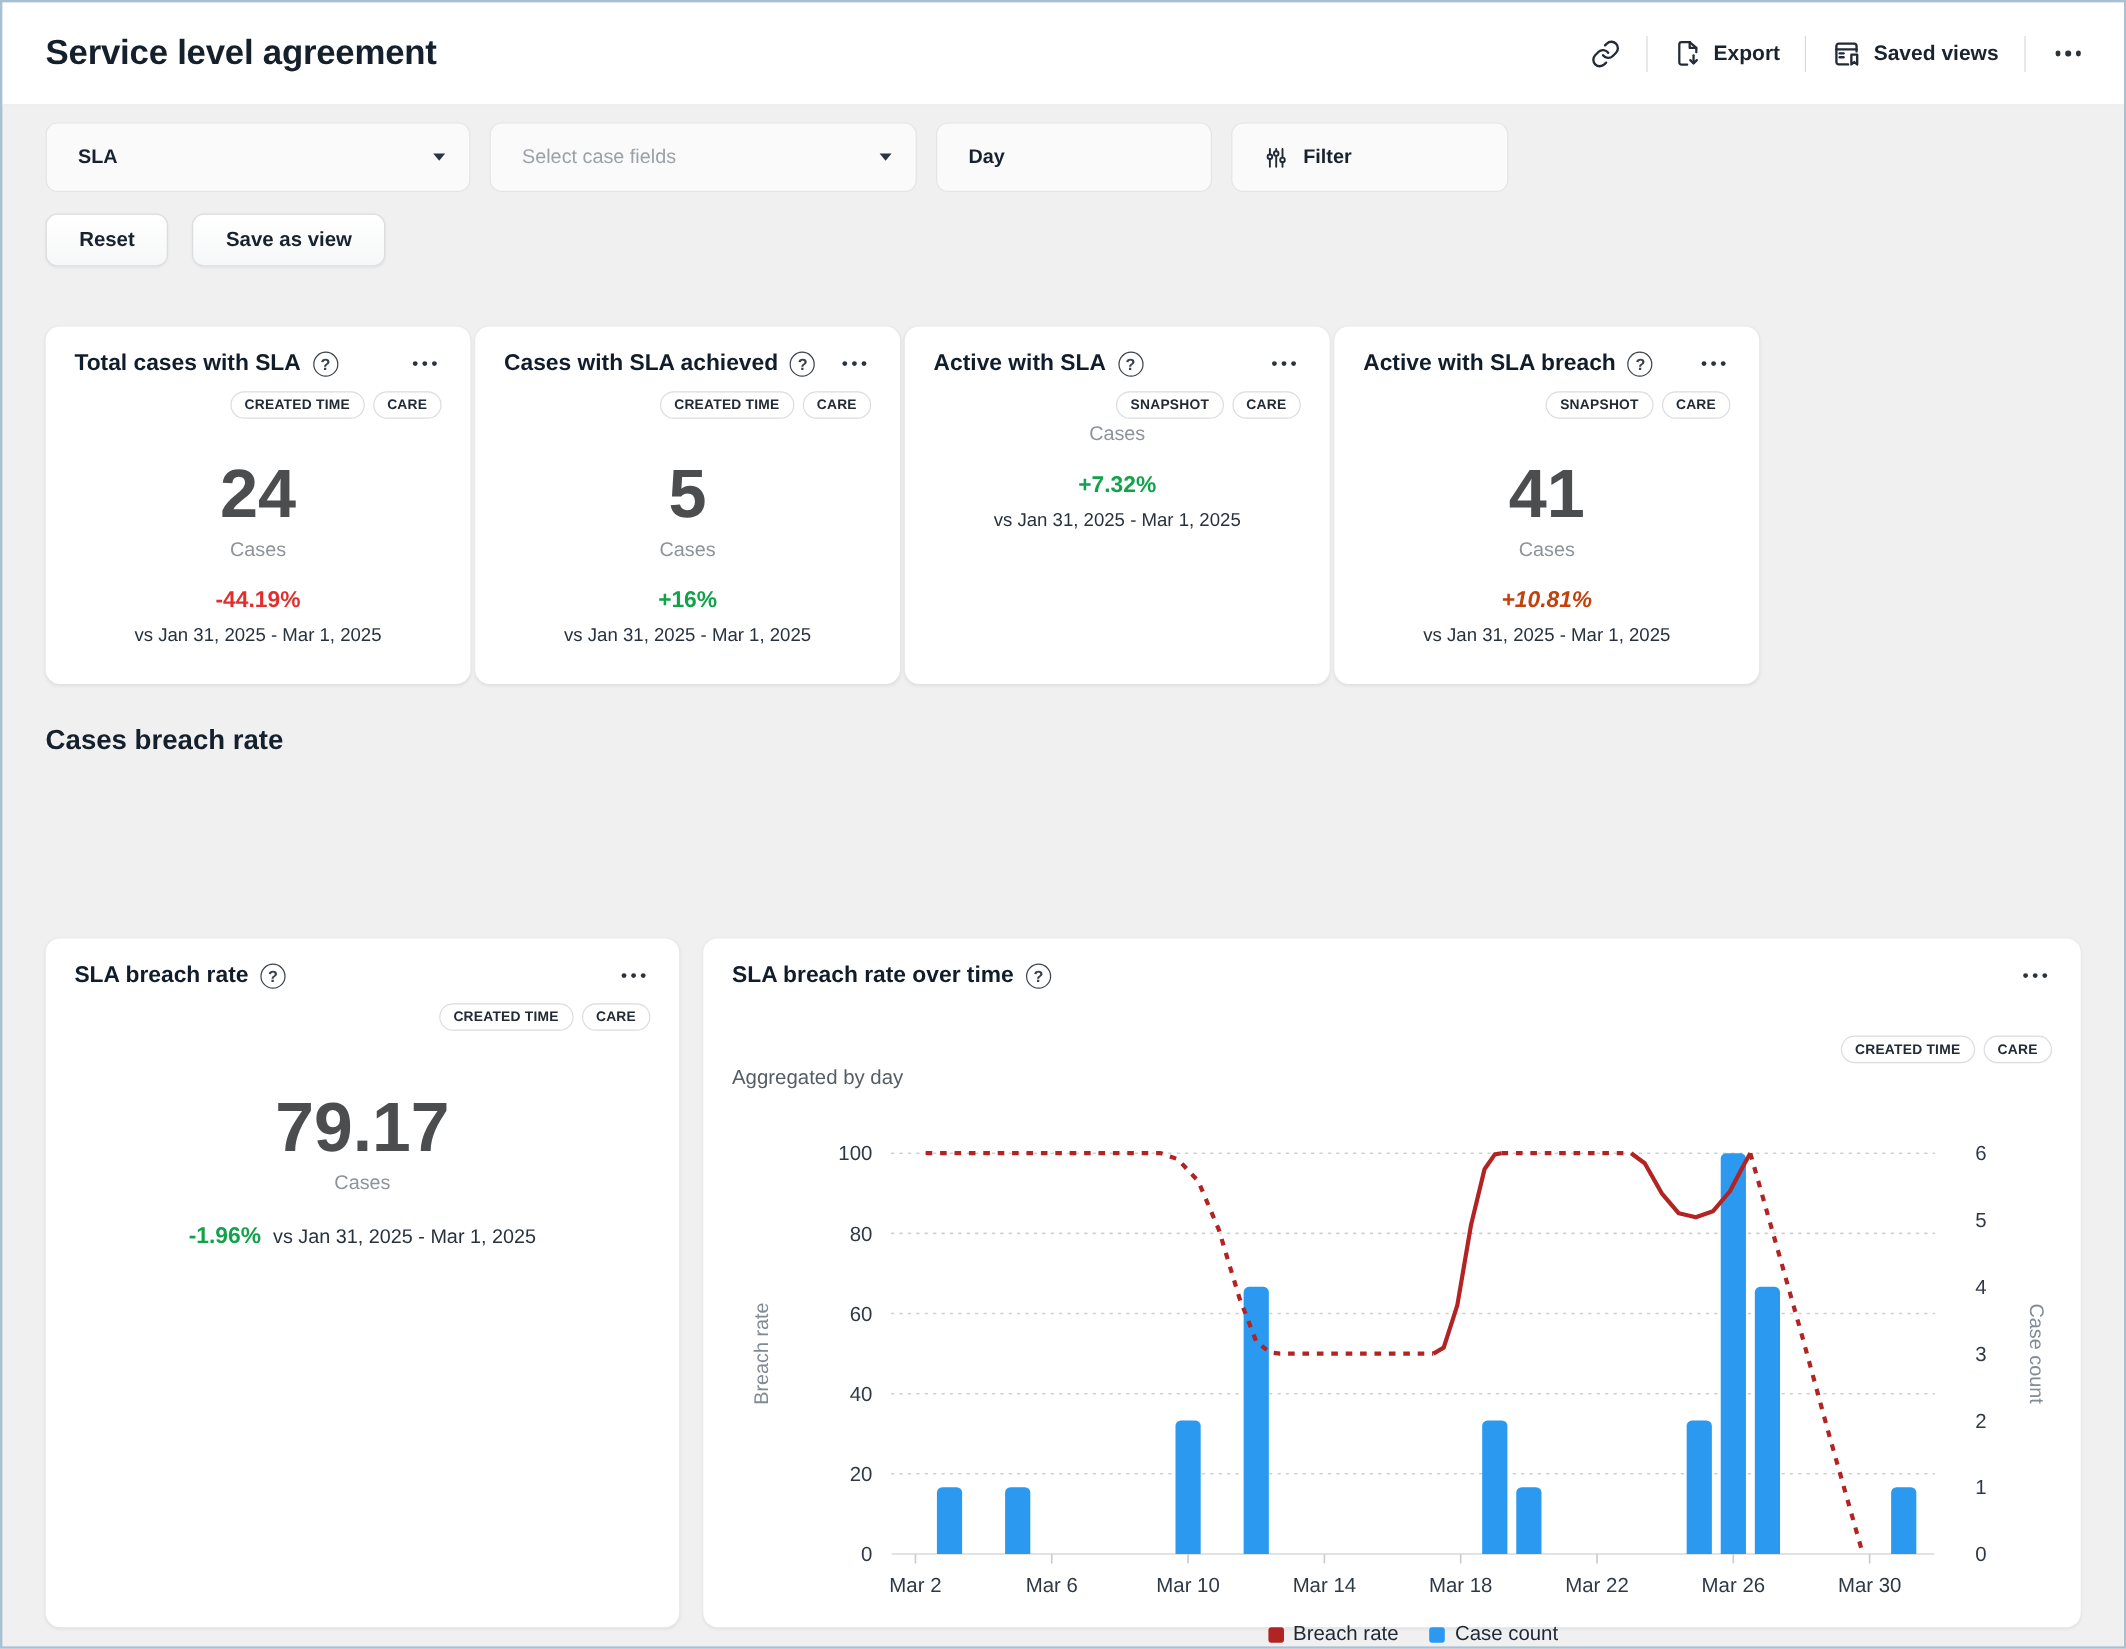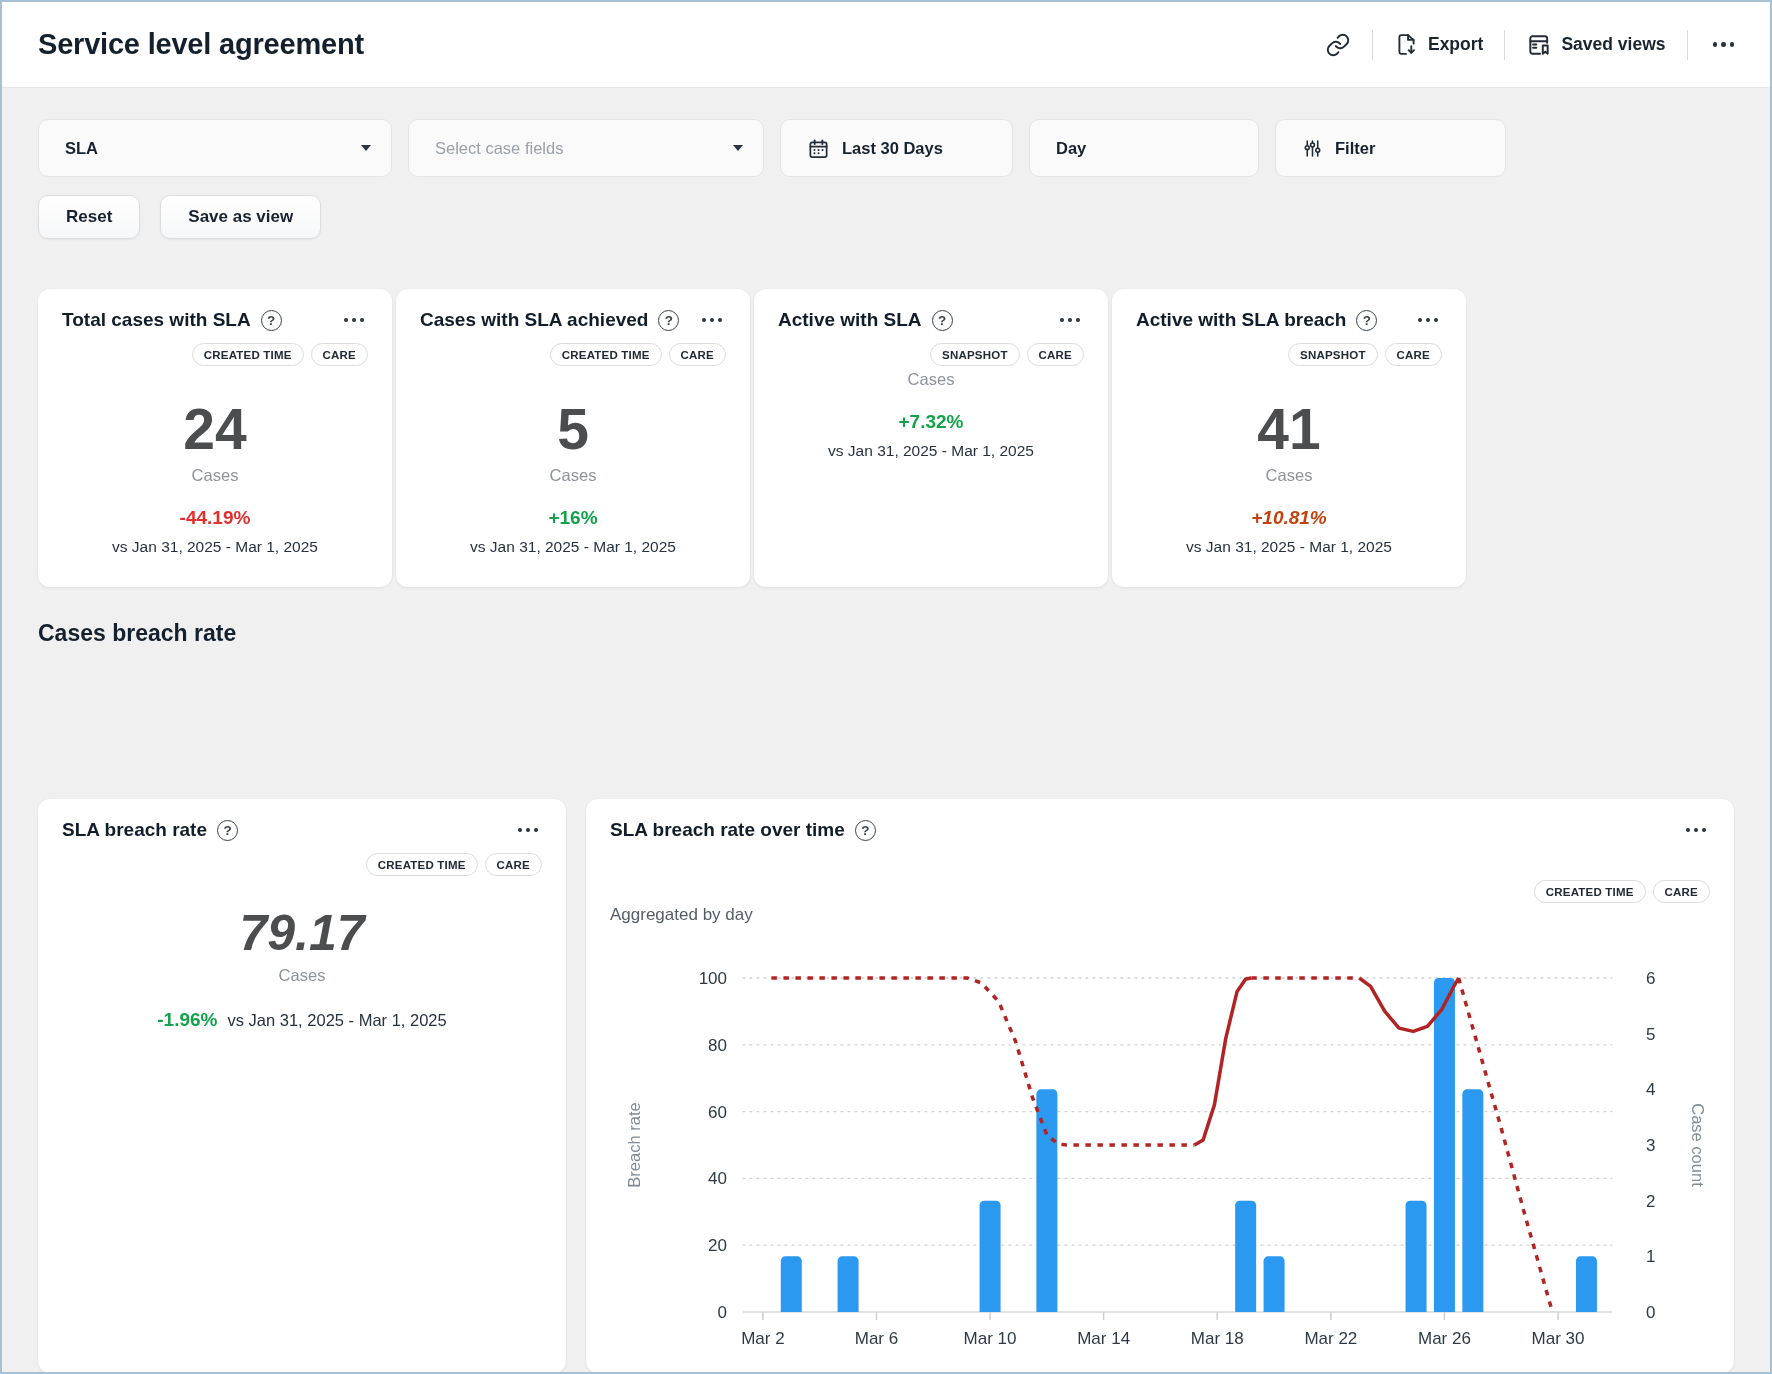--- a/index.html
+++ b/index.html
@@ -14,21 +14,21 @@
   .tb-btn { display:flex; align-items:center; gap:9px; font-size:17.5px; font-weight:700; color:#19242f; cursor:pointer; background:none; border:none; font-family:inherit; }
   .tb-divider { width:1px; height:30px; background:#d8dadc; }
   .icon { display:inline-flex; align-items:center; justify-content:center; }
   .icon svg { stroke:#222b36; fill:none; stroke-width:1.8; stroke-linecap:round; stroke-linejoin:round; }
 
   .dots { display:inline-flex; gap:4px; align-items:center; cursor:pointer; padding:4px; }
   .dots i { width:4.5px; height:4.5px; border-radius:50%; background:#2a323b; }
   .dots.small i { width:4px; height:4px; }
 
   
-  .content { padding:31px 36px 0 36px; }
+  .content { padding:14px 36px 0 36px; }
 
   .filter-row { display:flex; gap:16px; }
   .control { height:58px; border-radius:10px; border:1px solid #e3e4e6; background:#fafafb; display:flex; align-items:center; padding:0 20px 0 26px; font-size:16.5px; font-weight:700; color:#18222e; cursor:pointer; }
   .control .grow { flex:1; }
   .control.w1 { width:354px; } .control.w2 { width:356px; } .control.w3 { width:233px; } .control.w4 { width:230px; } .control.w5 { width:231px; }
   .placeholder { font-weight:400; color:#9aa1a8; }
   .caret { width:0; height:0; border-left:5.5px solid transparent; border-right:5.5px solid transparent; border-top:6.5px solid #2c353f; }
   .control .icon { margin-right:12px; }
 
   .btn-row { margin-top:18px; display:flex; gap:20px; }
@@ -49,21 +49,21 @@
   .kpi-unit { text-align:center; font-size:16.5px; color:#8d939a; margin-top:4px; }
   .kpi-delta { text-align:center; margin-top:22px; font-size:19px; font-weight:700; }
   .kpi-comparison { text-align:center; margin-top:9px; font-size:15.5px; color:#28323e; }
 
   .section-title { margin-top:33px; font-size:23px; font-weight:700; color:#15202d; }
 
   .bottom-row { margin-top:152px; display:flex; gap:20px; height:574px; }
   .breach-card { width:528px; flex:none; }
   .chart-card { flex:1; }
 
-  .breach-card .kpi-value { margin-top:28px; font-size:50px;font-style:italic; }
+  .breach-card .kpi-value { margin-top:47px; font-size:58px; }
   .delta-row { margin-top:24px; display:flex; justify-content:center; align-items:baseline; gap:10px; }
   .delta-row .delta { font-size:19px; font-weight:700; }
   .delta-row .cmp { font-size:16.5px; color:#28323e; }
 
   .sub-row { margin-top:16px; display:flex; align-items:center; justify-content:space-between; }
   .subtitle { font-size:17px; color:#555d66;margin-top:48px; }
   .sub-badges { display:flex; gap:7px; }
 
   .chart-wrap { position:relative; margin-top:14px; height:470px; }
   .chart-wrap svg { overflow:visible; display:block; }
@@ -125,32 +125,20 @@
   <div class="content">
 
     <div class="filter-row">
       <div class="control w1">
         <span class="grow">SLA</span>
         <span class="caret"></span>
       </div>
       <div class="control w2">
         <span class="grow placeholder">Select case fields</span>
         <span class="caret"></span>
-      </div>
-      <div class="control w3">
-        <span class="icon">
-          <svg width="23" height="23" viewBox="0 0 24 24">
-              <rect x="3.5" y="5.5" width="17" height="15.5" rx="2"></rect>
-              <path d="M3.5 10h17"></path>
-              <path d="M8 3.5v4"></path>
-              <path d="M16 3.5v4"></path>
-              <path d="M7.8 13.5h.01M12 13.5h.01M16.2 13.5h.01M7.8 17h.01M12 17h.01" stroke-width="2.1"></path>
-            </svg>
-        </span>
-        <span>Last 30 Days</span>
       </div>
       <div class="control w4">
         <span>Day</span>
       </div>
       <div class="control w5">
         <span class="icon">
           <svg width="21" height="21" viewBox="0 0 24 24">
               <path d="M6 3.5v5.2"></path>
               <circle cx="6" cy="11" r="2.2"></circle>
               <path d="M6 13.2v7.3"></path>

